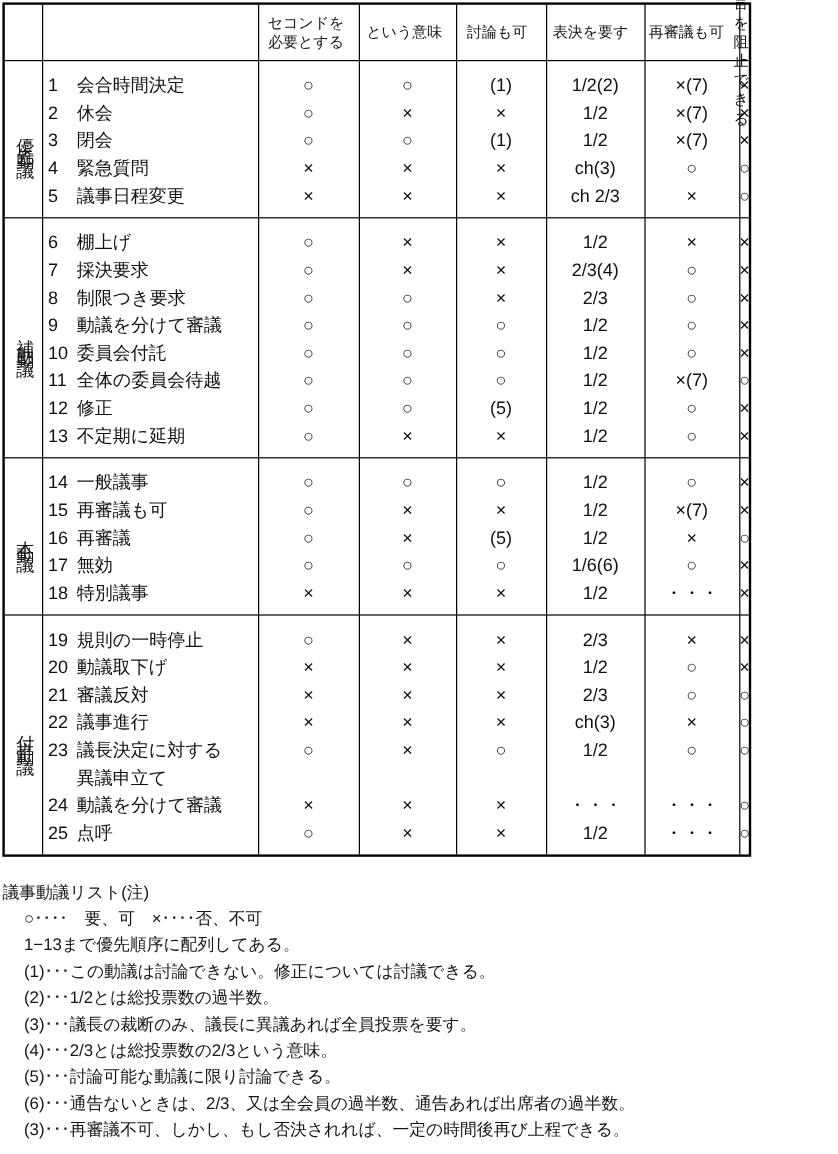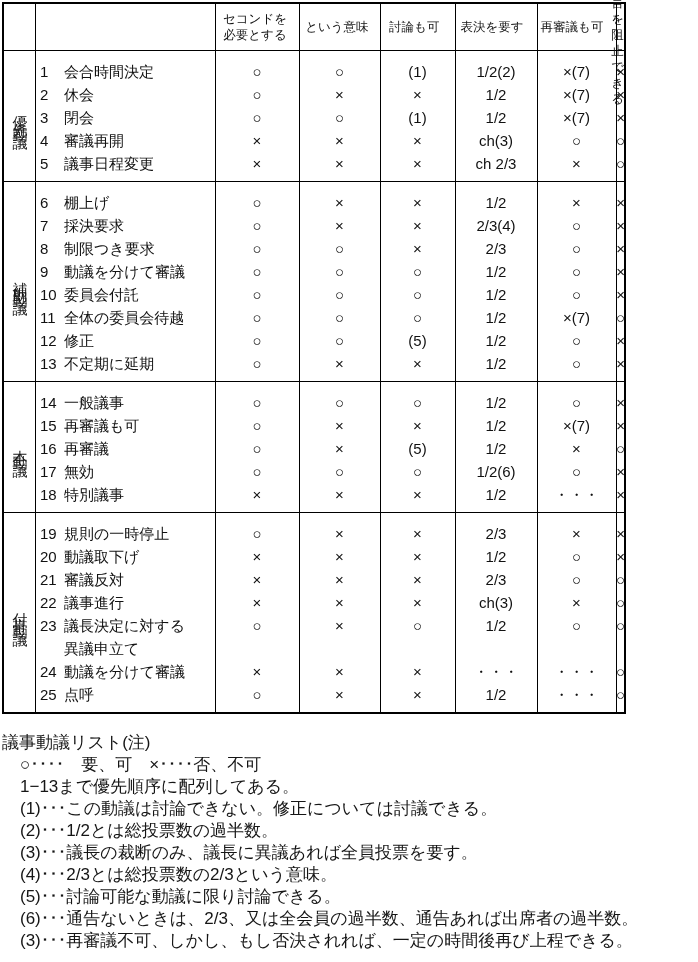--- a/index.html
+++ b/index.html
@@ -54,21 +54,21 @@
   .trow > .cell:nth-child(3){width:81px;}
   .trow > .cell:nth-child(4){width:75px;}
   .trow > .cell:nth-child(5){width:82px;}
   .trow > .cell:nth-child(6){width:79px;}
   .trow > .cell:nth-child(7){flex:1;}
   .val-cell{text-align:center;}
   .no{flex:none;width:24px;}
   .mname{white-space:pre-line;}
 
   
-  .notes{margin-top:18px;font-size:17px;line-height:22px;color:#151515;}
+  .notes{margin-top:18px;font-size:14px;line-height:22px;color:#151515;}
   .notes-title{margin-left:0;}
   .note-line{margin-left:18px;}
 </style>
 </head>
 <body>
 
 <div class="page">
 
   <div class="motion-table">
     <div class="vline vl-1"></div>
@@ -128,21 +128,21 @@
               <div class="cell val-cell">○</div>
               <div class="cell val-cell">○</div>
               <div class="cell val-cell">(1)</div>
               <div class="cell val-cell">1/2</div>
               <div class="cell val-cell">×(7)</div>
               <div class="cell val-cell">×</div>
             </div>
             <div class="trow">
               <div class="cell name-cell">
                 <span class="no">4</span>
-                <span class="mname">審議再開</span>
+                <span class="mname">緊急質問</span>
               </div>
               <div class="cell val-cell">×</div>
               <div class="cell val-cell">×</div>
               <div class="cell val-cell">×</div>
               <div class="cell val-cell">ch(3)</div>
               <div class="cell val-cell">○</div>
               <div class="cell val-cell">○</div>
             </div>
             <div class="trow">
               <div class="cell name-cell">
@@ -299,21 +299,21 @@
               <div class="cell val-cell">○</div>
             </div>
             <div class="trow">
               <div class="cell name-cell">
                 <span class="no">17</span>
                 <span class="mname">無効</span>
               </div>
               <div class="cell val-cell">○</div>
               <div class="cell val-cell">○</div>
               <div class="cell val-cell">○</div>
-              <div class="cell val-cell">1/2(6)</div>
+              <div class="cell val-cell">1/6(6)</div>
               <div class="cell val-cell">○</div>
               <div class="cell val-cell">×</div>
             </div>
             <div class="trow">
               <div class="cell name-cell">
                 <span class="no">18</span>
                 <span class="mname">特別議事</span>
               </div>
               <div class="cell val-cell">×</div>
               <div class="cell val-cell">×</div>

